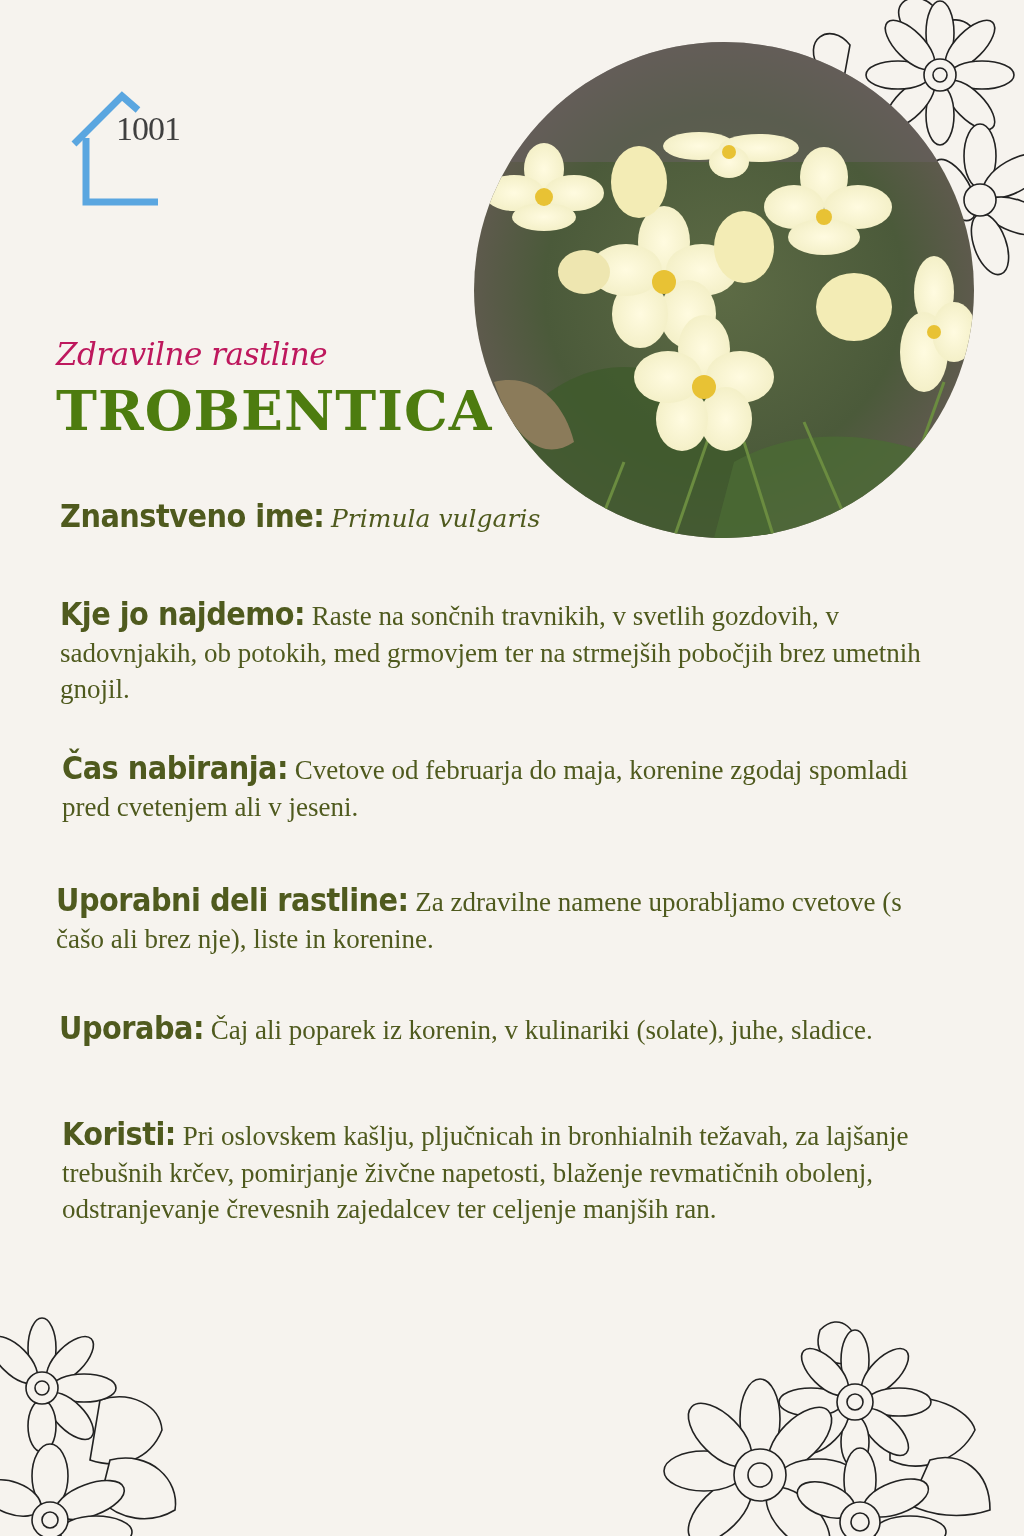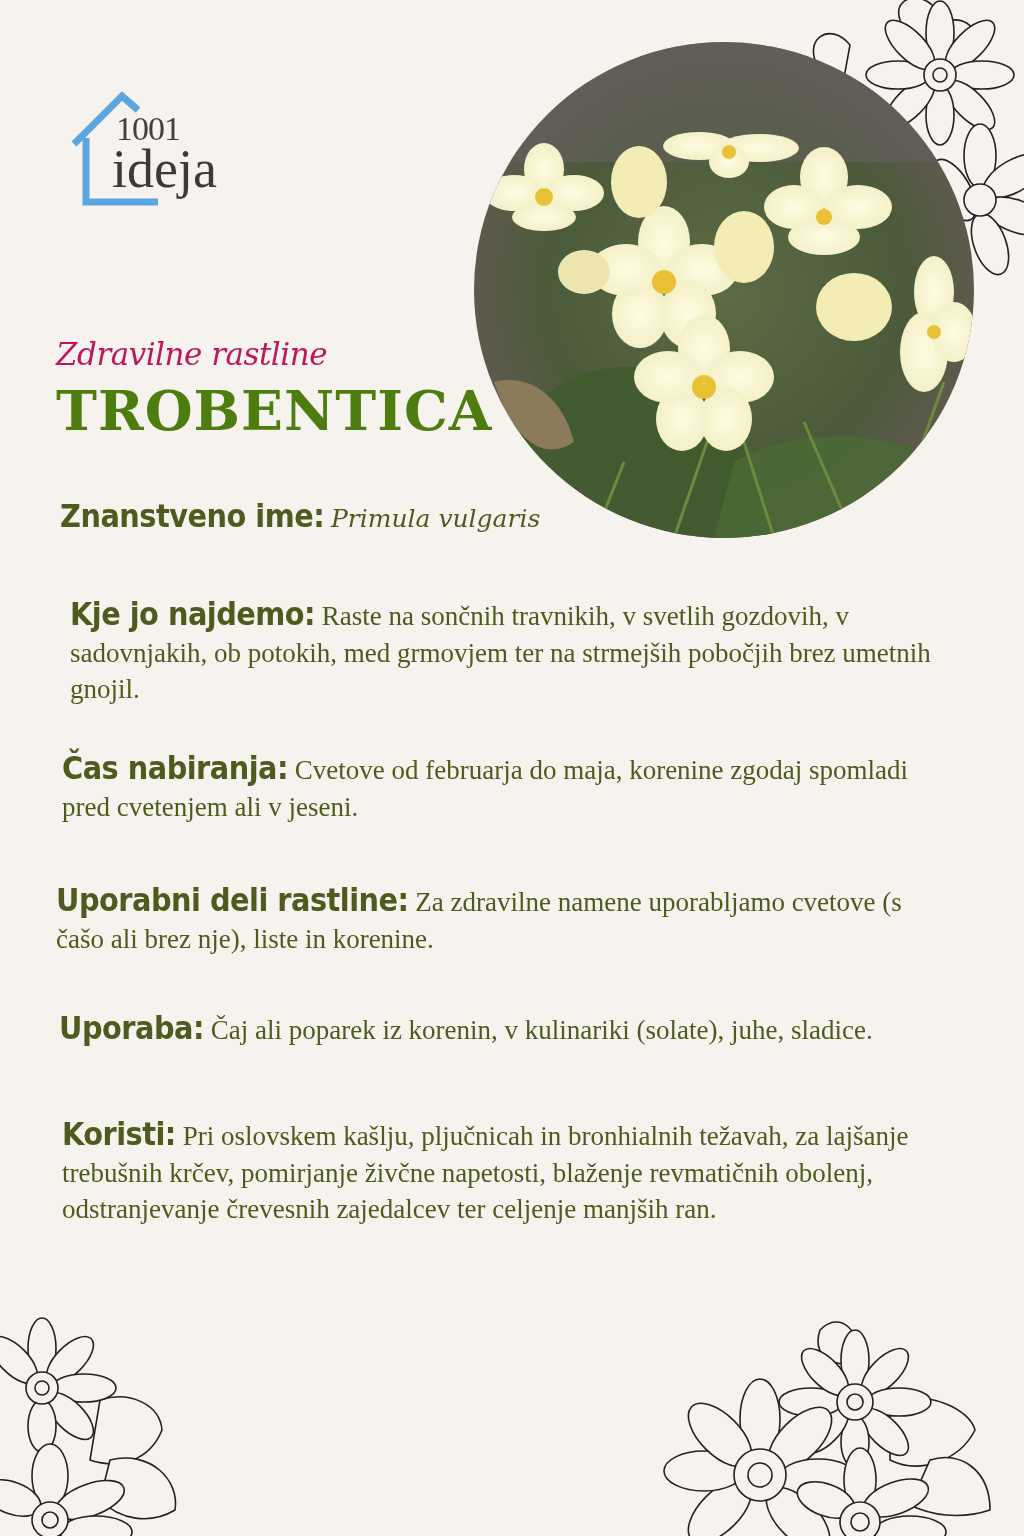--- a/index.html
+++ b/index.html
@@ -21,21 +21,20 @@
 </style>
 </head>
 <body>
 
 <div class="logo">
   <svg class="house" width="180" height="130" viewBox="0 0 180 130">
     <polyline points="4,56 52,8 68,22" fill="none" stroke="#5aa6e0" stroke-width="7" stroke-linejoin="miter"></polyline>
     <polyline points="16,50 16,114 88,114" fill="none" stroke="#5aa6e0" stroke-width="7"></polyline>
   </svg>
   <span class="num">1001</span>
-  <span class="word">ideja</span>
 </div>
 
 <svg class="deco" style="left:790px;top:0;" width="234" height="290" viewBox="0 0 234 290">
   <path d="M60,45 C40,20 10,40 30,70 C10,80 20,110 50,100 Z"></path>
   <path d="M110,20 C100,-10 150,-10 150,25 C170,10 200,30 180,60 C150,70 120,60 110,20 Z"></path>
   <g transform="translate(150,75)">
     <ellipse cx="0" cy="-42" rx="14" ry="32"></ellipse>
     <ellipse cx="30" cy="-30" rx="14" ry="32" transform="rotate(45 30 -30)"></ellipse>
     <ellipse cx="42" cy="0" rx="32" ry="14"></ellipse>
     <ellipse cx="30" cy="30" rx="14" ry="32" transform="rotate(-45 30 30)"></ellipse>
@@ -133,21 +132,21 @@
 </div>
 
 <div class="subtitle">Zdravilne rastline</div>
 <div class="title">TROBENTICA</div>
 
 <div class="field sci" style="left:60px;top:498px;">
   <span class="lbl">Znanstveno ime:</span>
   <span class="val">Primula vulgaris</span>
 </div>
 
-<div class="field" style="left:70px;top:596px;width:900px;">
+<div class="field" style="left:60px;top:596px;width:900px;">
   <span class="lbl">Kje jo najdemo:</span>
   <span class="val">Raste na sončnih travnikih, v svetlih gozdovih, v sadovnjakih, ob potokih, med grmovjem ter na strmejših pobočjih brez umetnih gnojil.</span>
 </div>
 
 <div class="field" style="left:62px;top:750px;width:880px;">
   <span class="lbl">Čas nabiranja:</span>
   <span class="val">Cvetove od februarja do maja, korenine zgodaj spomladi pred cvetenjem ali v jeseni.</span>
 </div>
 
 <div class="field" style="left:56px;top:882px;width:880px;">

